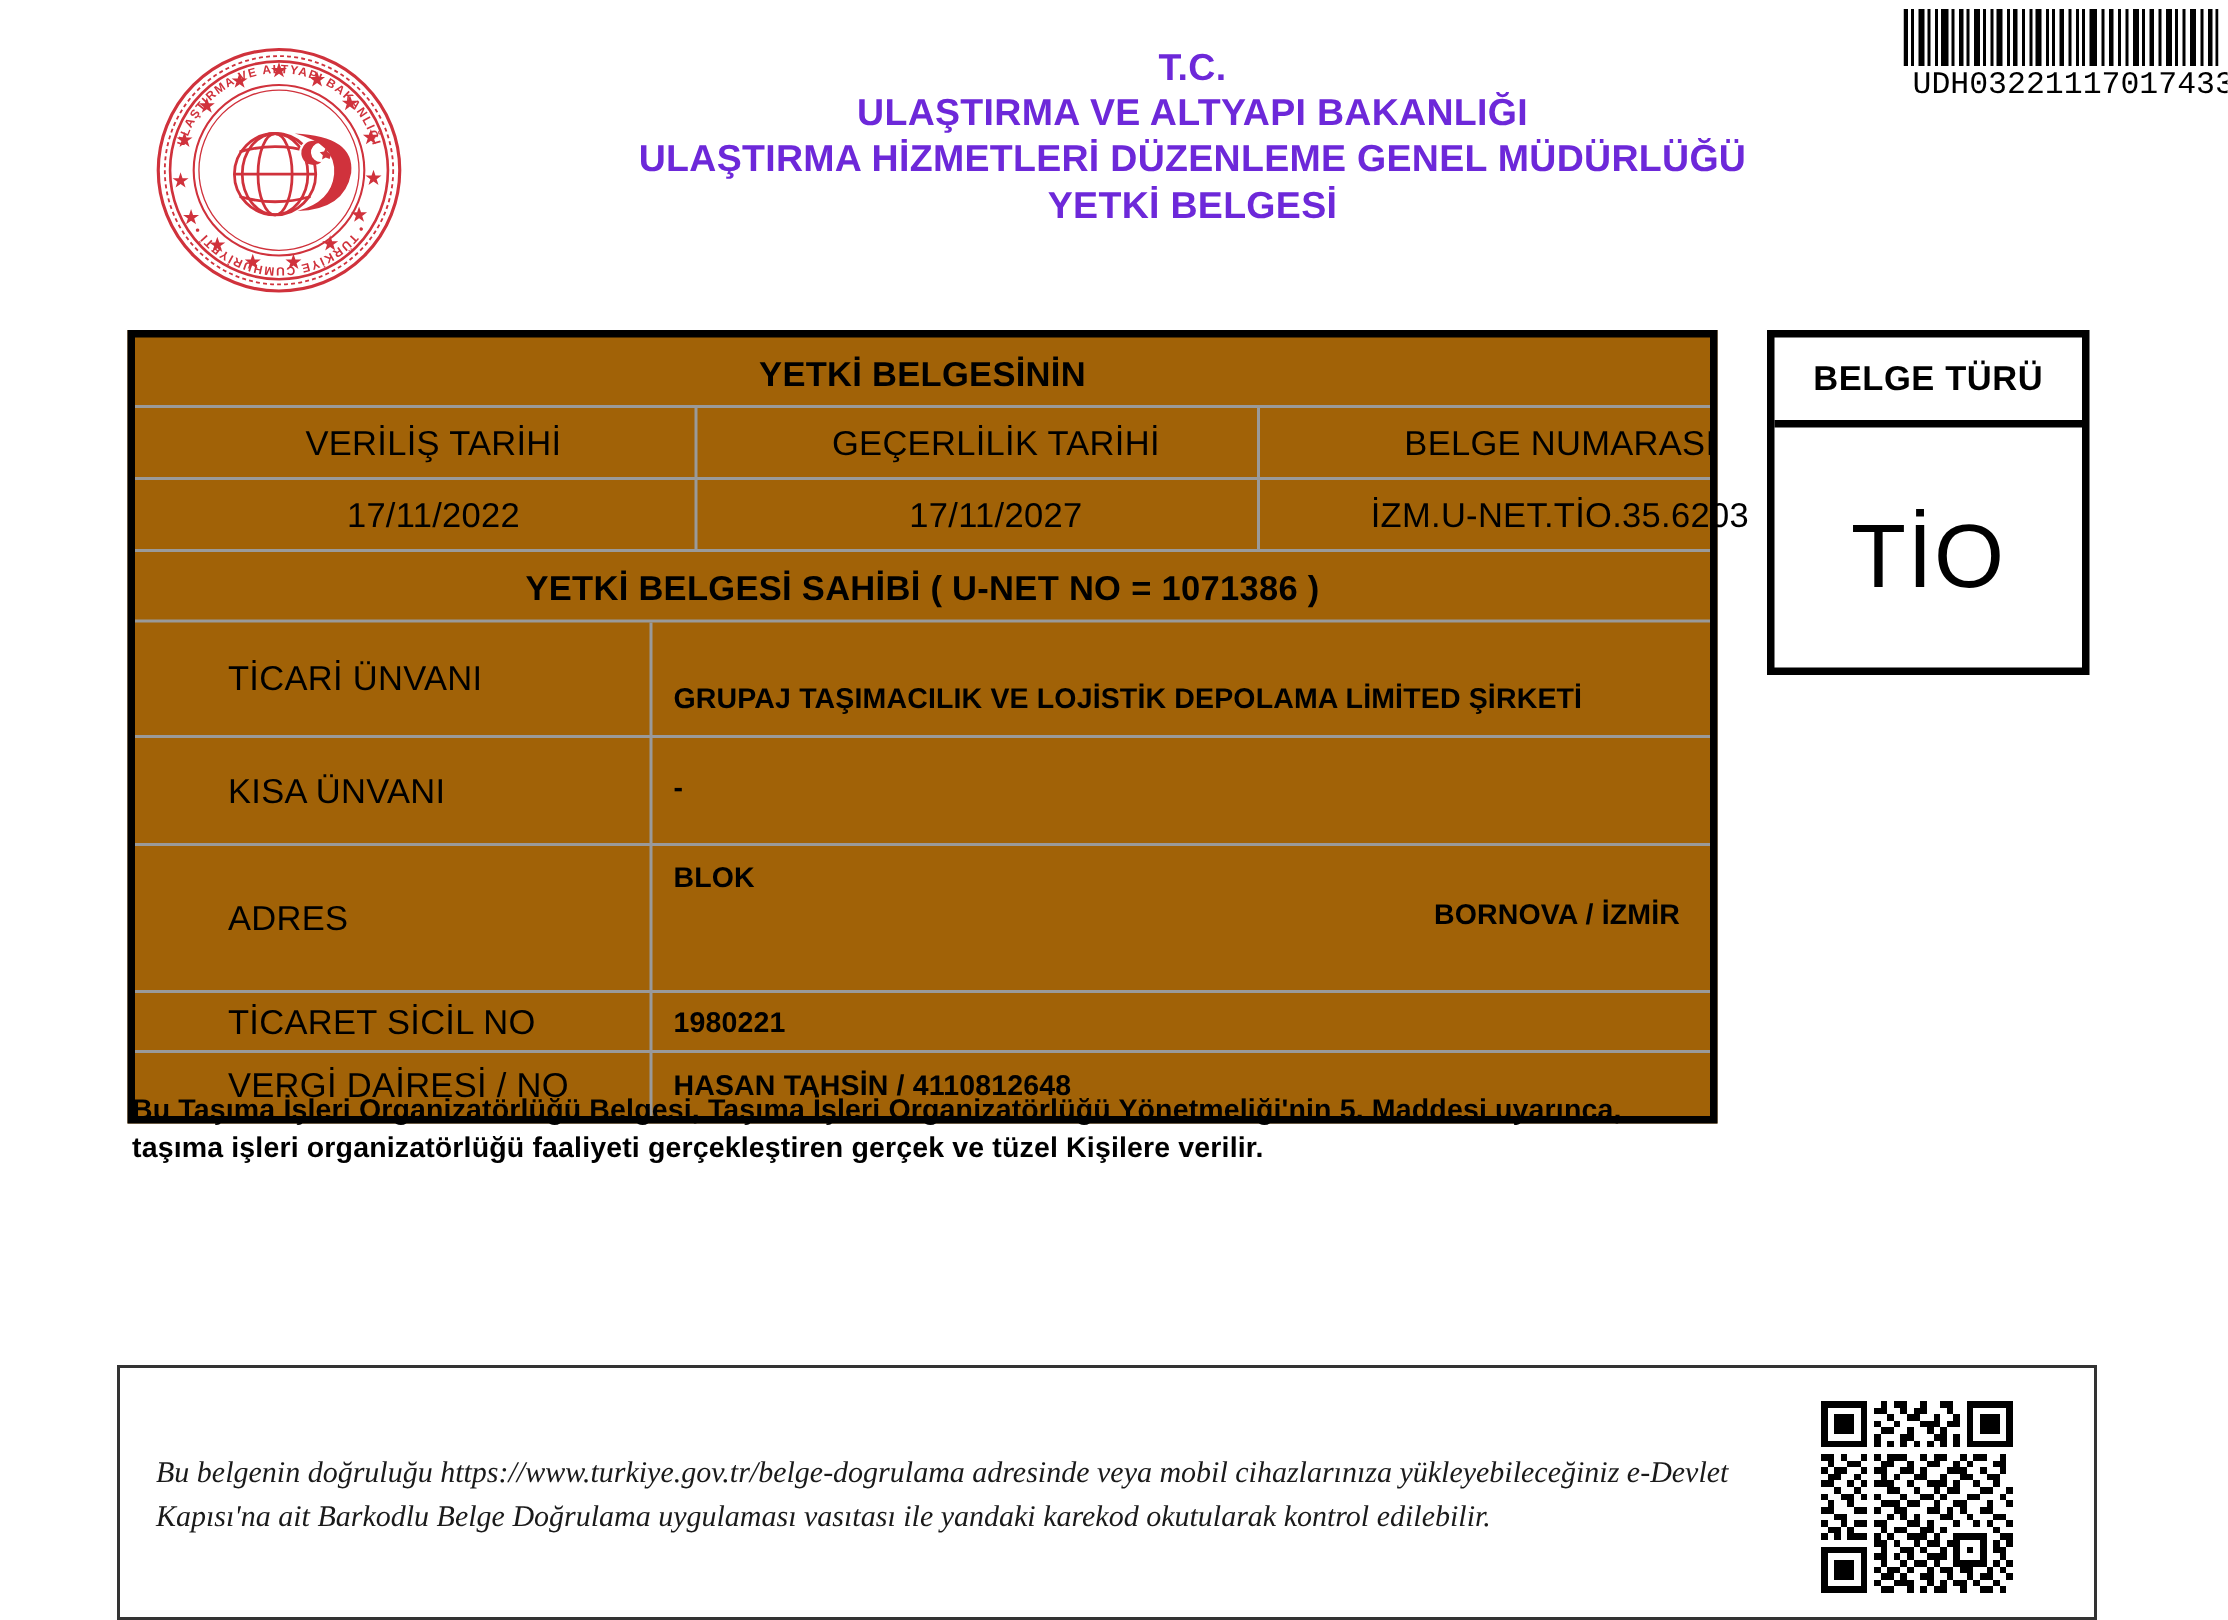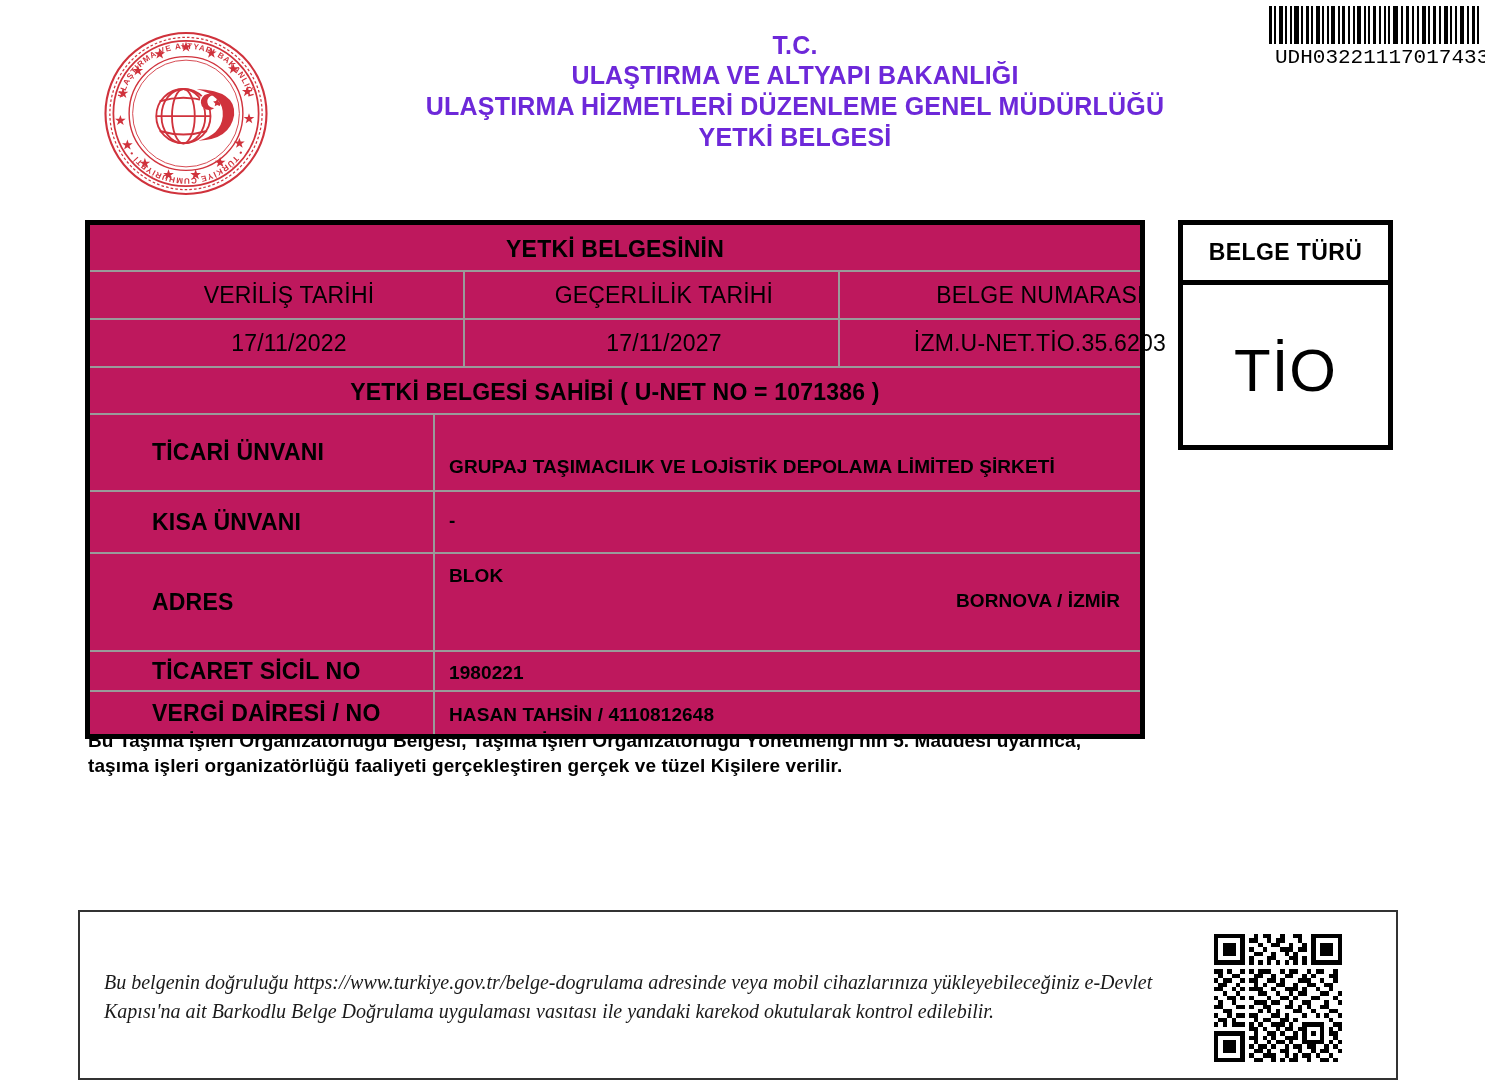--- a/index.html
+++ b/index.html
@@ -69,21 +69,21 @@
   }
 
   
   .main-table {
     position: absolute;
     left: 85px;
     top: 220px;
     width: 1060px;
     border: 5px solid #000;
     box-sizing: border-box;
-    background: #be185d;
+    background: #a16207;
   }
   .row {
     display: flex;
     border-bottom: 2px solid #9a9a9a;
     box-sizing: border-box;
   }
   .row:last-child { border-bottom: none; }
 
   .cell-full {
     flex: 1 1 auto;
@@ -105,39 +105,39 @@
     border-right: 2px solid #9a9a9a;
     box-sizing: border-box;
     letter-spacing: 0.2px;
     margin-left: 25px;
   }
   .c3:last-child { border-right: none; }
   .c3.val { font-size: 23px; }
 
   .lbl {
     flex: 0 0 345px;
-    font-weight: bold;
+    font-weight: normal;
     font-size: 23px;
     border-right: 2px solid #9a9a9a;
     box-sizing: border-box;
     display: flex;
     align-items: center;
     padding-left: 62px;
     letter-spacing: 0.2px;
   }
   .val-cell {
     flex: 1 1 auto;
     box-sizing: border-box;
     padding: 10px 14px 6px 14px;
     font-weight: bold;
     font-size: 19px;
     letter-spacing: 0.1px;
   }
   .row-ticari { height: 77px; }
-  .row-kisa   { height: 62px; }
+  .row-kisa   { height: 72px; }
   .row-adres  { height: 98px; }
   .row-sicil  { height: 40px; }
   .row-vergi  { height: 42px; }
 
   .row-ticari .val-cell { display: flex; align-items: center; margin-top: 24px; }
   .row-kisa   .val-cell { display: flex; align-items: center; padding-top: 4px; }
   .row-sicil  .val-cell { display: flex; align-items: center; font-size: 19px; }
   .row-vergi  .val-cell { display: flex; align-items: center; font-size: 19px; }
 
   .addr-line1 { line-height: 24px; }

